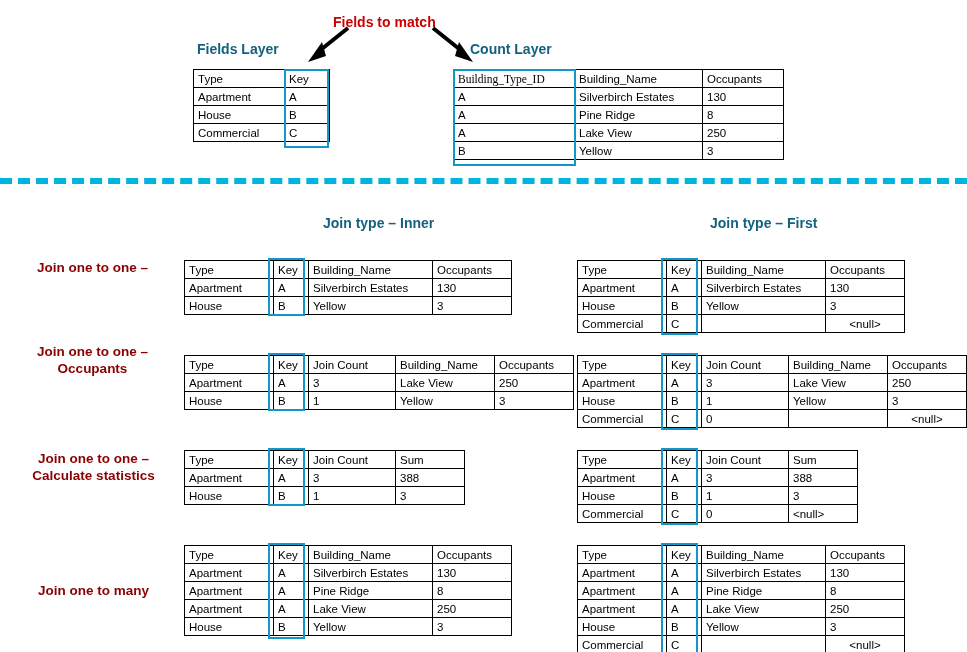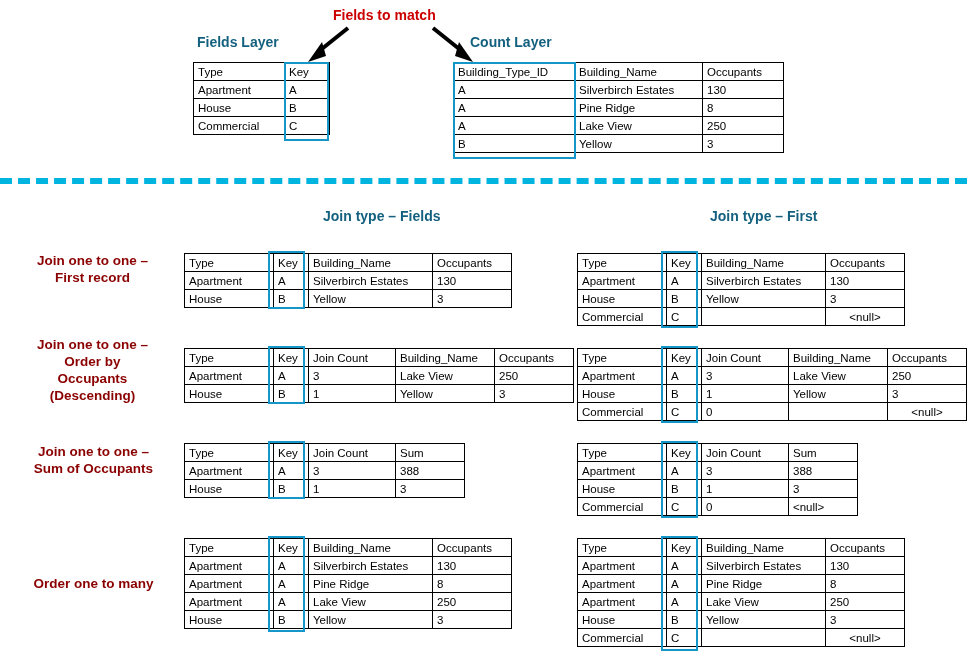--- a/index.html
+++ b/index.html
@@ -9,21 +9,21 @@
   body {
     width: 967px;
     height: 652px;
     position: relative;
     background: #ffffff;
     font-family: "Liberation Sans", sans-serif;
     font-size: 12px;
     color: #000000;
     overflow: hidden;
   }
-  .abs { position: absolute; }
+  .abs { position: absolute; margin-top: 7px; }
 
   
   .hdr-teal {
     color: #13617f;
     font-weight: bold;
     font-size: 14px;
     white-space: nowrap;
   }
   .hdr-red {
     color: #cc0000;
@@ -121,21 +121,21 @@
       </tr>
     </tbody>
   </table>
   <div class="keybox" style="left:91px; top:0px; width:45px; height:79px;"></div>
 </div>
 
 <div class="abs" style="left:453px; top:62px;">
   <table class="t">
     <thead>
       <tr>
-        <th style="width:112px;">Building_Type_ID</th>
+        <th style="width:112px;font-family:Liberation Serif, serif;">Building_Type_ID</th>
         <th style="width:119px;">Building_Name</th>
         <th style="width:72px;">Occupants</th>
       </tr>
     </thead>
     <tbody>
       <tr>
         <td>A</td>
         <td>Silverbirch Estates</td>
         <td>130</td>
       </tr>
@@ -154,26 +154,25 @@
         <td>Yellow</td>
         <td>3</td>
       </tr>
     </tbody>
   </table>
   <div class="keybox" style="left:0px; top:0px; width:123px; height:97px;"></div>
 </div>
 
 <div class="divider"></div>
 
-<div class="abs hdr-teal" style="left:323px; top:208px;">Join type – Fields</div>
+<div class="abs hdr-teal" style="left:323px; top:208px;">Join type – Inner</div>
 <div class="abs hdr-teal" style="left:710px; top:208px;">Join type – First</div>
 
 <div class="abs rowlabel" style="left:10px; top:252px; width:165px;">
   <div>Join one to one –</div>
-  <div>First record</div>
 </div>
 
 <div class="abs" style="left:184px; top:253px;">
   <table class="t">
     <thead>
       <tr>
         <th style="width:80px;">Type</th>
         <th style="width:26px;">Key</th>
         <th style="width:115px;">Building_Name</th>
         <th style="width:70px;">Occupants</th>
@@ -226,23 +225,21 @@
         <td class="empty"></td>
         <td style="text-align:center;">&lt;null&gt;</td>
       </tr>
     </tbody>
   </table>
   <div class="keybox" style="left:84px; top:-2px; width:37px; height:77px;"></div>
 </div>
 
 <div class="abs rowlabel" style="left:10px; top:336px; width:165px;">
   <div>Join one to one –</div>
-  <div>Order by</div>
   <div>Occupants</div>
-  <div>(Descending)</div>
 </div>
 
 <div class="abs" style="left:184px; top:348px;">
   <table class="t">
     <thead>
       <tr>
         <th style="width:80px;">Type</th>
         <th style="width:26px;">Key</th>
         <th style="width:78px;">Join Count</th>
         <th style="width:90px;">Building_Name</th>
@@ -302,21 +299,21 @@
         <td class="empty"></td>
         <td style="text-align:center;">&lt;null&gt;</td>
       </tr>
     </tbody>
   </table>
   <div class="keybox" style="left:84px; top:-2px; width:37px; height:77px;"></div>
 </div>
 
 <div class="abs rowlabel" style="left:6px; top:443px; width:175px;">
   <div>Join one to one –</div>
-  <div>Sum of Occupants</div>
+  <div>Calculate statistics</div>
 </div>
 
 <div class="abs" style="left:184px; top:443px;">
   <table class="t">
     <thead>
       <tr>
         <th style="width:80px;">Type</th>
         <th style="width:26px;">Key</th>
         <th style="width:78px;">Join Count</th>
         <th style="width:60px;">Sum</th>
@@ -368,21 +365,21 @@
         <td>C</td>
         <td>0</td>
         <td>&lt;null&gt;</td>
       </tr>
     </tbody>
   </table>
   <div class="keybox" style="left:84px; top:-2px; width:37px; height:77px;"></div>
 </div>
 
 <div class="abs rowlabel" style="left:6px; top:575px; width:175px;">
-  <div>Order one to many</div>
+  <div>Join one to many</div>
 </div>
 
 <div class="abs" style="left:184px; top:538px;">
   <table class="t">
     <thead>
       <tr>
         <th style="width:80px;">Type</th>
         <th style="width:26px;">Key</th>
         <th style="width:115px;">Building_Name</th>
         <th style="width:70px;">Occupants</th>

